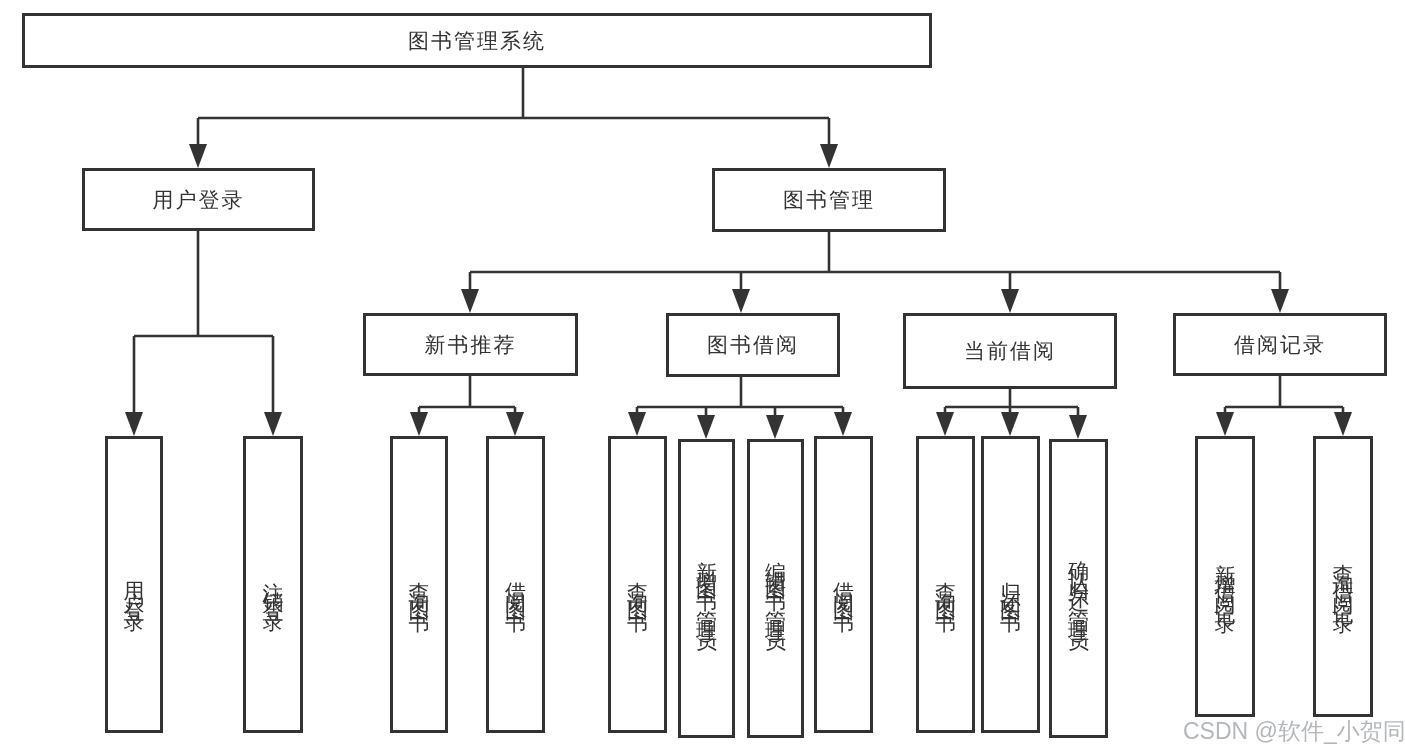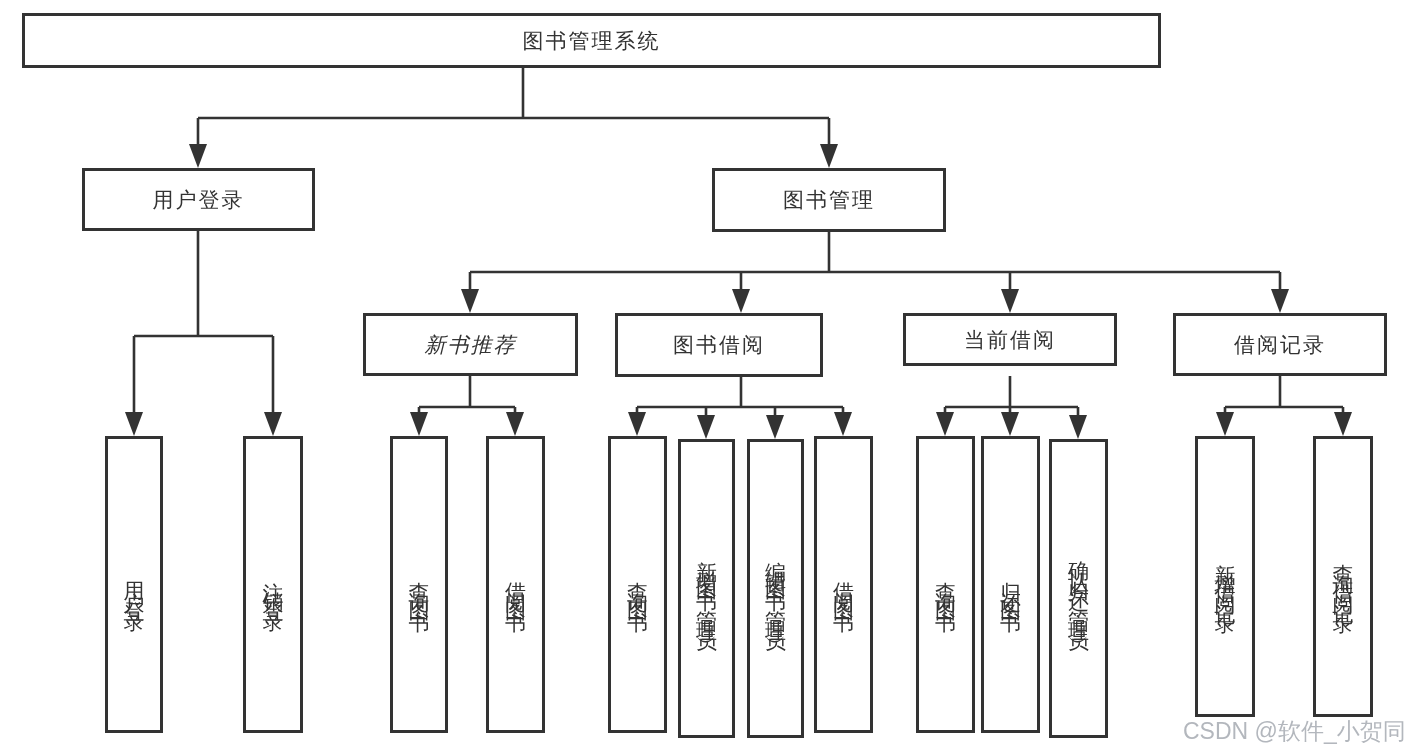--- a/index.html
+++ b/index.html
@@ -103,38 +103,38 @@
       <polygon class="arrow" points="1069,415 1087,415 1078,439"></polygon>
     </g>
 
     <g>
       <path class="wire" d="M1280 376 V407 M1225 407 H1343 M1225 407 V415 M1343 407 V415"></path>
       <polygon class="arrow" points="1216,412 1234,412 1225,436"></polygon>
       <polygon class="arrow" points="1334,412 1352,412 1343,436"></polygon>
     </g>
   </svg>
 
-  <div class="node h" style="left:22px; top:13px; width:1139px; height:55px;">
+  <div class="node h" style="left:22px; top:13px; width:910px; height:55px;">
     <span class="lbl">图书管理系统</span>
   </div>
 
   <div class="node h" style="left:82px; top:168px; width:233px; height:63px;">
     <span class="lbl">用户登录</span>
   </div>
   <div class="node h" style="left:712px; top:168px; width:234px; height:64px;align-items:center;">
     <span class="lbl">图书管理</span>
   </div>
 
-  <div class="node h" style="left:363px; top:313px; width:215px; height:63px;font-style:italic;">
+  <div class="node h" style="left:363px; top:313px; width:215px; height:63px;">
     <span class="lbl">新书推荐</span>
   </div>
-  <div class="node h" style="left:615px; top:313px; width:208px; height:64px;">
+  <div class="node h" style="left:666px; top:313px; width:174px; height:64px;">
     <span class="lbl">图书借阅</span>
   </div>
-  <div class="node h" style="left:903px; top:313px; width:214px; height:53px;">
+  <div class="node h" style="left:903px; top:313px; width:214px; height:76px;">
     <span class="lbl">当前借阅</span>
   </div>
   <div class="node h" style="left:1173px; top:313px; width:214px; height:63px;font-family:Liberation Serif, serif;">
     <span class="lbl">借阅记录</span>
   </div>
 
   <div class="node v" style="left:105px; top:436px; width:58px; height:297px;">
     <span class="lbl">用户登录</span>
   </div>
   <div class="node v" style="left:243px; top:436px; width:60px; height:297px;">

